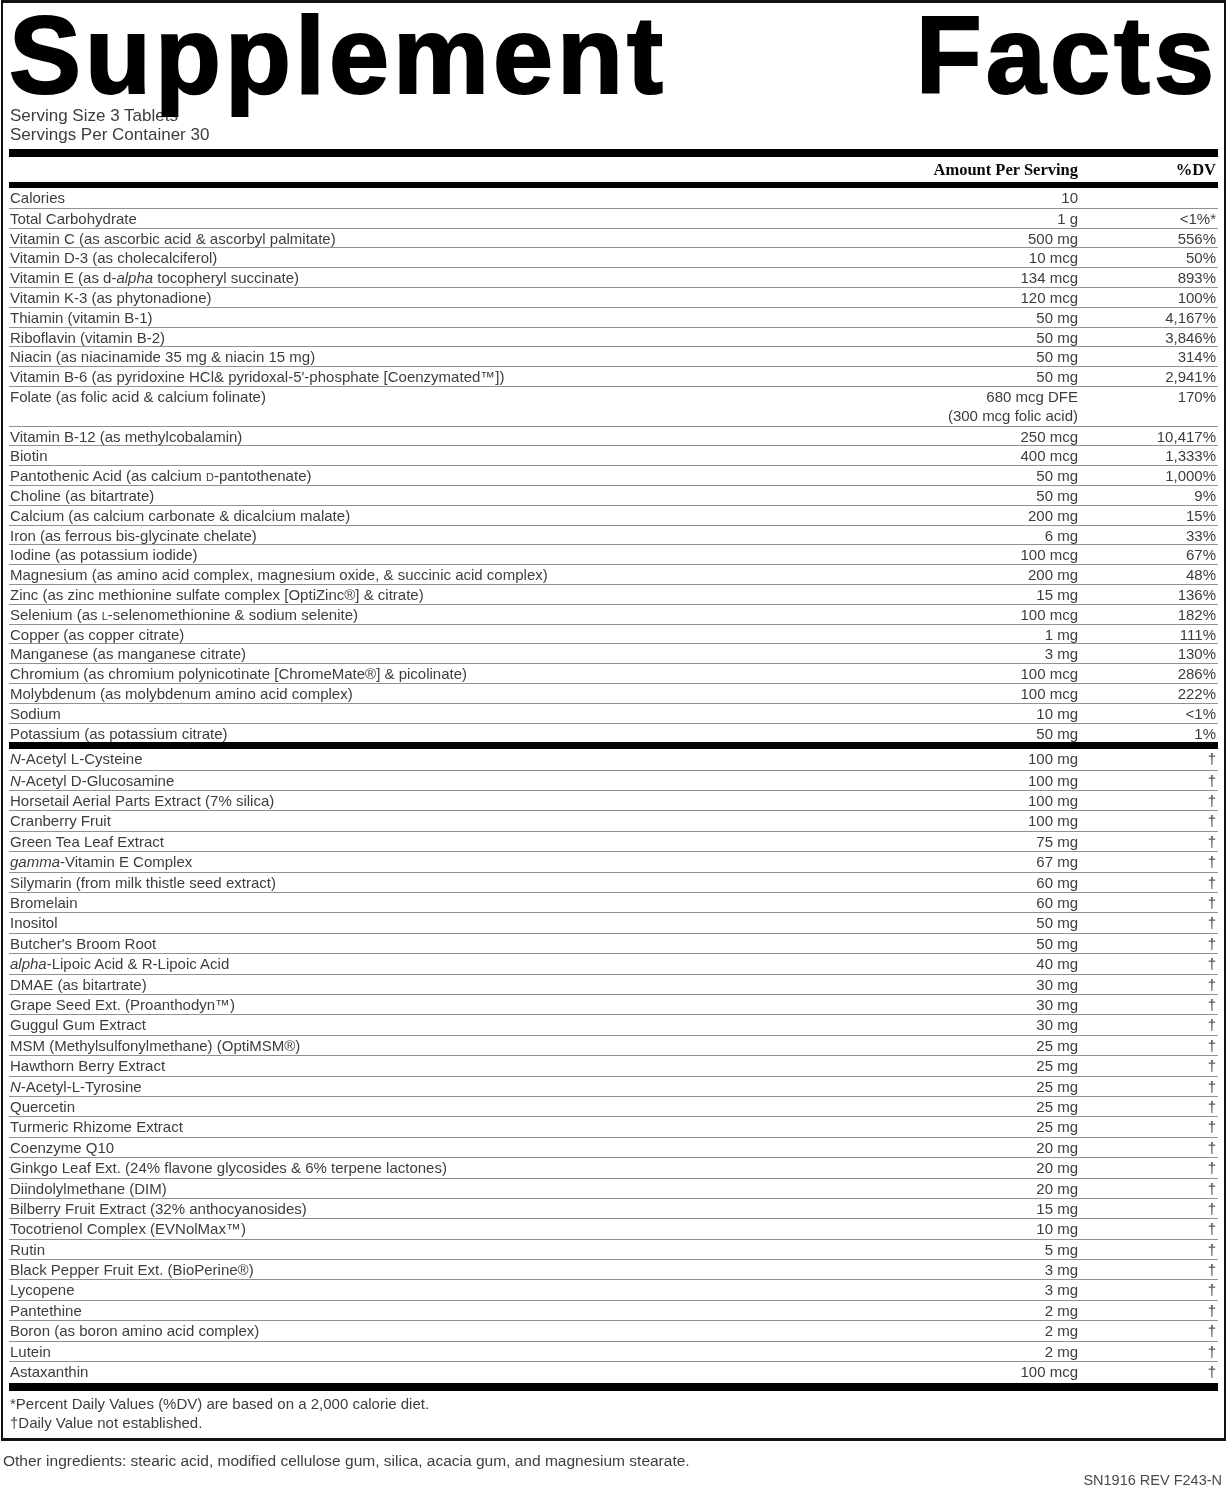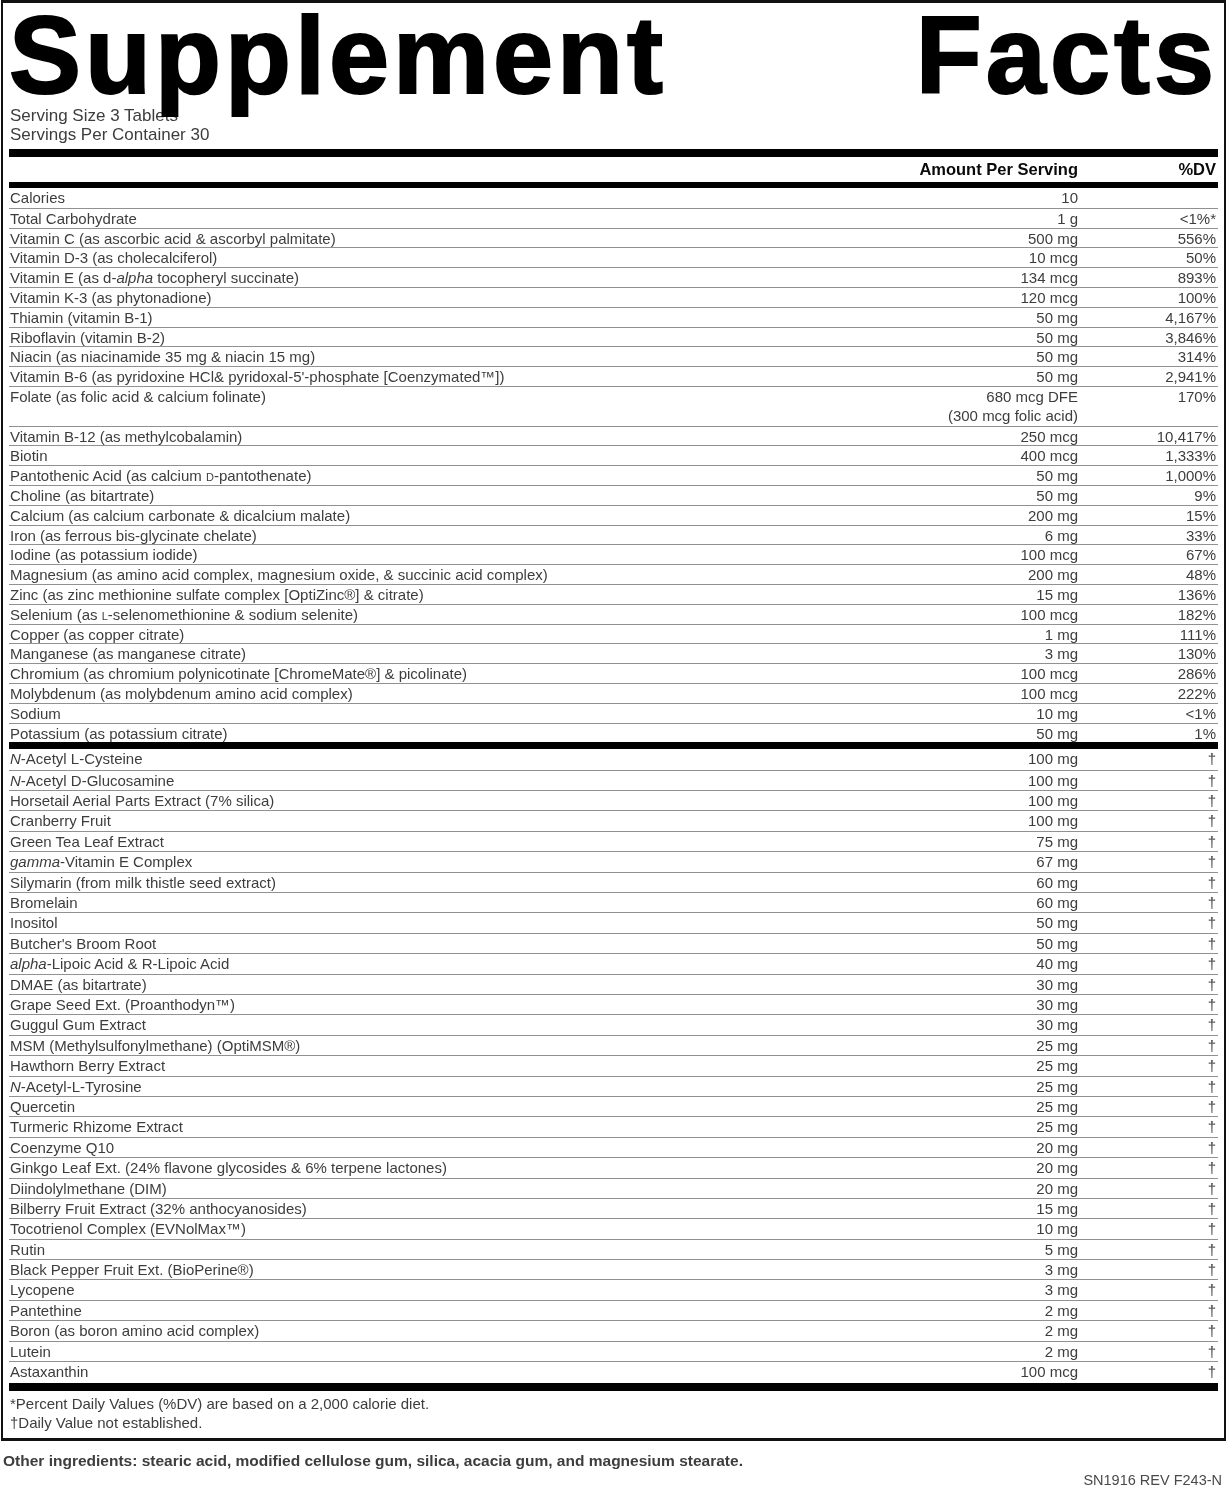--- a/index.html
+++ b/index.html
@@ -28,21 +28,21 @@
   
   .serving-block{margin:3px 0 0 1px;}
   .serving-line{font-size:17px;line-height:19px;}
   
   .bar{background:#000;}
   .bar-top{height:8px;margin-top:5px;}
   .bar-mid{height:6px;}
   .bar-section{height:7px;}
   .bar-bottom{height:8px;margin-top:2px;}
   
-  .header-row{display:flex;align-items:center;height:25px;font-weight:bold;color:#0a0a0a;font-size:16.5px;}
+  .header-row{display:flex;align-items:center;height:25px;font-weight:bold;color:#0a0a0a;font-size:16.5px;font-family:Liberation Serif, serif;}
   .h-amount{flex:1;text-align:right;white-space:nowrap;}
   .h-dv{width:140px;text-align:right;padding-right:2px;box-sizing:border-box;white-space:nowrap;}
   
   .rows .row{
     display:grid;grid-template-columns:1fr 170px 140px;
     box-sizing:border-box;border-top:1.5px solid #919191;
     font-size:15px;align-items:start;overflow:visible;
   }
   .rows .row:first-child{border-top:0;}
   #main-rows .row{height:19.8px;line-height:19.4px;}
@@ -51,21 +51,21 @@
   .cell{white-space:nowrap;}
   .cell.name{text-align:left;padding-left:1px;}
   .cell.amount{text-align:right;}
   .cell.dv{text-align:right;padding-right:2px;}
   .cell .sub{display:block;}
   .sc{font-size:11px;letter-spacing:0;}
   i{font-style:italic;}
   
   .footnotes{padding:3px 0 0 1px;font-size:15px;line-height:19px;}
   
-  .other-ing{margin:10px 4px 0 3px;font-size:15.5px;line-height:19px;font-weight:bold;}
+  .other-ing{margin:10px 4px 0 3px;font-size:15.5px;line-height:19px;}
   .rev{margin:2px 8px 0 0;text-align:right;font-size:14.5px;color:#4a4a4a;line-height:17px;}
 </style>
 </head>
 <body>
 
 <div class="page">
 
   <div class="panel">
 
     <div class="title">

